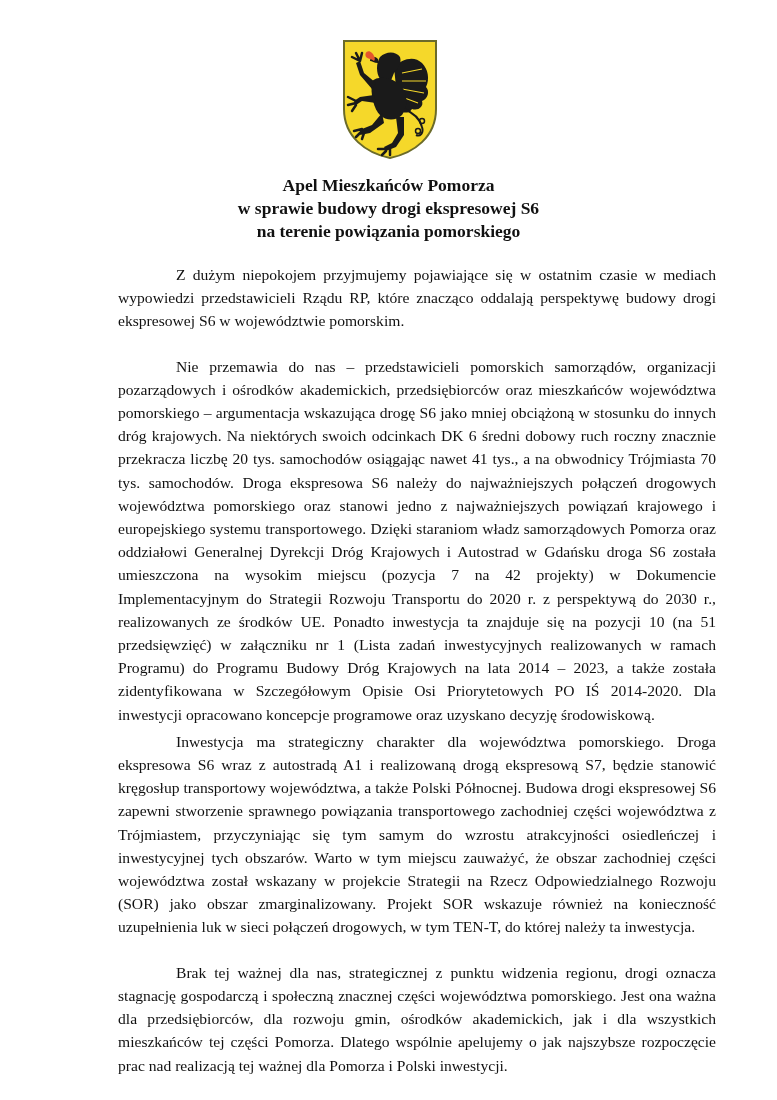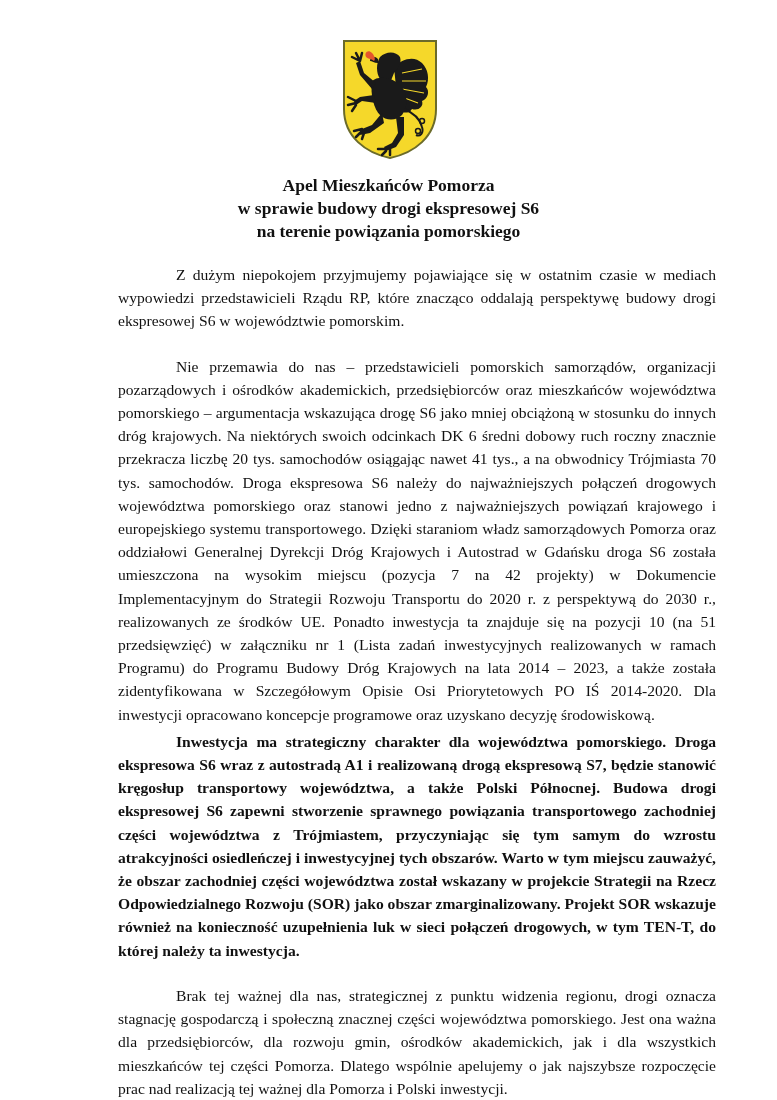--- a/index.html
+++ b/index.html
@@ -48,21 +48,21 @@
       font-size: 15.6px;
       line-height: 23.2px;
       text-align: justify;
       margin-left: 28px;
     }
     .body p {
       margin: 0;
       text-indent: 58px;
     }
     .body p.gap { margin-top: 22px; }
-    .body p.gap-small { margin-top: 4px; font-weight: bold; }
+    .body p.gap-small { margin-top: 4px; }
   </style>
 </head>
 <body>
 
 <div class="page">
 
   <div class="emblem">
     <svg width="96" height="121" viewBox="0 0 96 121" xmlns="http://www.w3.org/2000/svg">
 
       <path d="M2 2 H94 V70 C94 98 72 114 48 119 C24 114 2 98 2 70 Z" fill="#F5D82A" stroke="#6B6B2A" stroke-width="2"></path>

